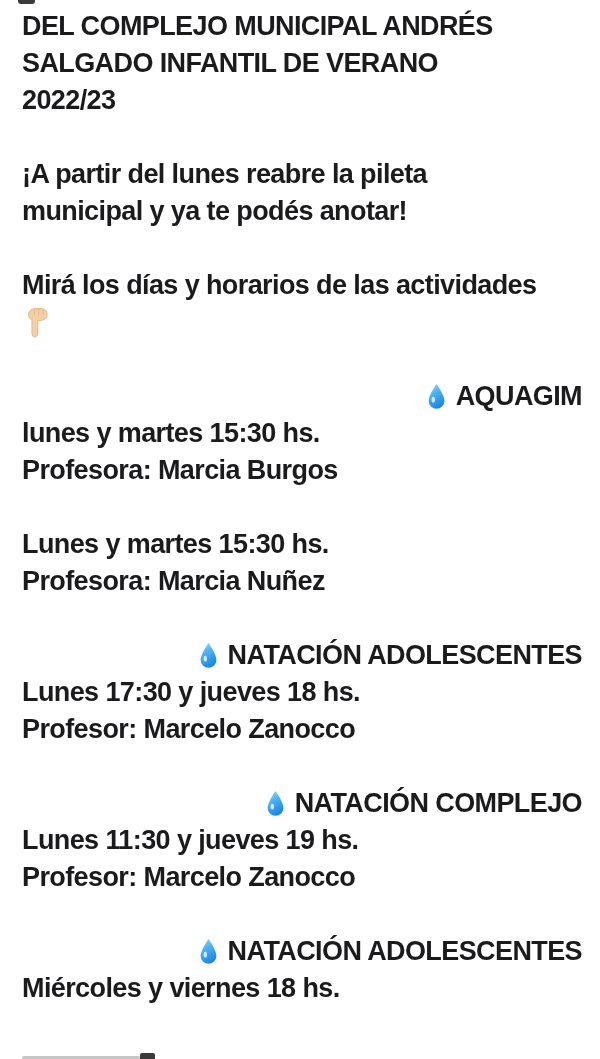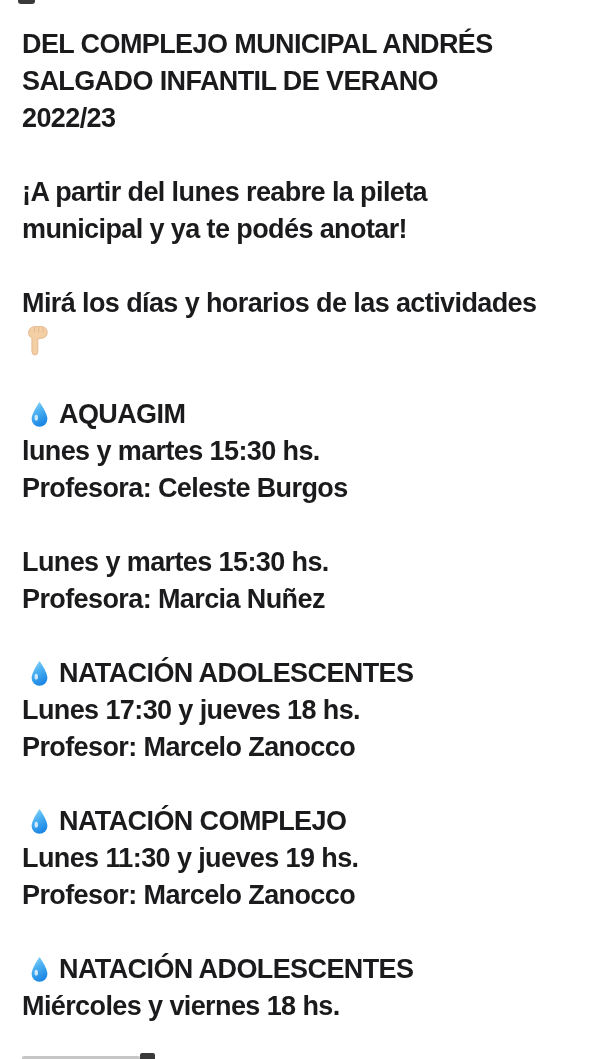--- a/index.html
+++ b/index.html
@@ -11,24 +11,24 @@
     overflow: hidden;
     font-family: "Liberation Sans", "DejaVu Sans", sans-serif;
     font-weight: bold;
     font-size: 27px;
     line-height: 37px;
     letter-spacing: -0.6px;
     color: #1b1b1d;
     box-sizing: border-box;
     padding: 8px 18px 0 22px;
   }
-  .para { margin: 18px 0 37px 0; }
+  .para { margin: 0 0 37px 0; }
   .line { white-space: nowrap; }
   .emoji-line { height: 37px; display: flex; align-items: center; }
-  .section-title { display: flex; align-items: center; white-space: nowrap; }
+  .section-title { display: flex; align-items: center; white-space: nowrap; justify-content: flex-end; }
   .droplet-icon { width: 21px; height: 28px; margin: 0 9px 0 7px; flex: 0 0 auto; }
   .hand-icon { width: 26px; height: 34px; margin-left: 2px; }
   
   .artifact-top {
     position: absolute; top: 0; left: 18px; width: 17px; height: 4px;
     background: #3a3a3a; border-radius: 0 0 3px 3px;
   }
   .artifact-bottom-smudge {
     position: absolute; bottom: 0; left: 22px; width: 118px; height: 3px;
     background: #c6c6c6; border-radius: 2px 2px 0 0;
@@ -79,21 +79,21 @@
 
   <div class="para">
     <div class="section-title">
       <svg class="droplet-icon" viewBox="0 0 24 32">
         <path d="M12 1 C12 1 3 13.5 3 20.5 A9 9 0 0 0 21 20.5 C21 13.5 12 1 12 1 Z" fill="url(#dropg)"></path>
         <ellipse cx="8.3" cy="19" rx="2" ry="3.4" fill="#ffffff" opacity="0.75"></ellipse>
       </svg>
       <span>AQUAGIM</span>
     </div>
     <div class="line">lunes y martes 15:30 hs.</div>
-    <div class="line">Profesora: Celeste Burgos</div>
+    <div class="line">Profesora: Marcia Burgos</div>
   </div>
 
   <div class="para">
     <div class="line">Lunes y martes 15:30 hs.</div>
     <div class="line">Profesora: Marcia Nuñez</div>
   </div>
 
   <div class="para">
     <div class="section-title">
       <svg class="droplet-icon" viewBox="0 0 24 32">

